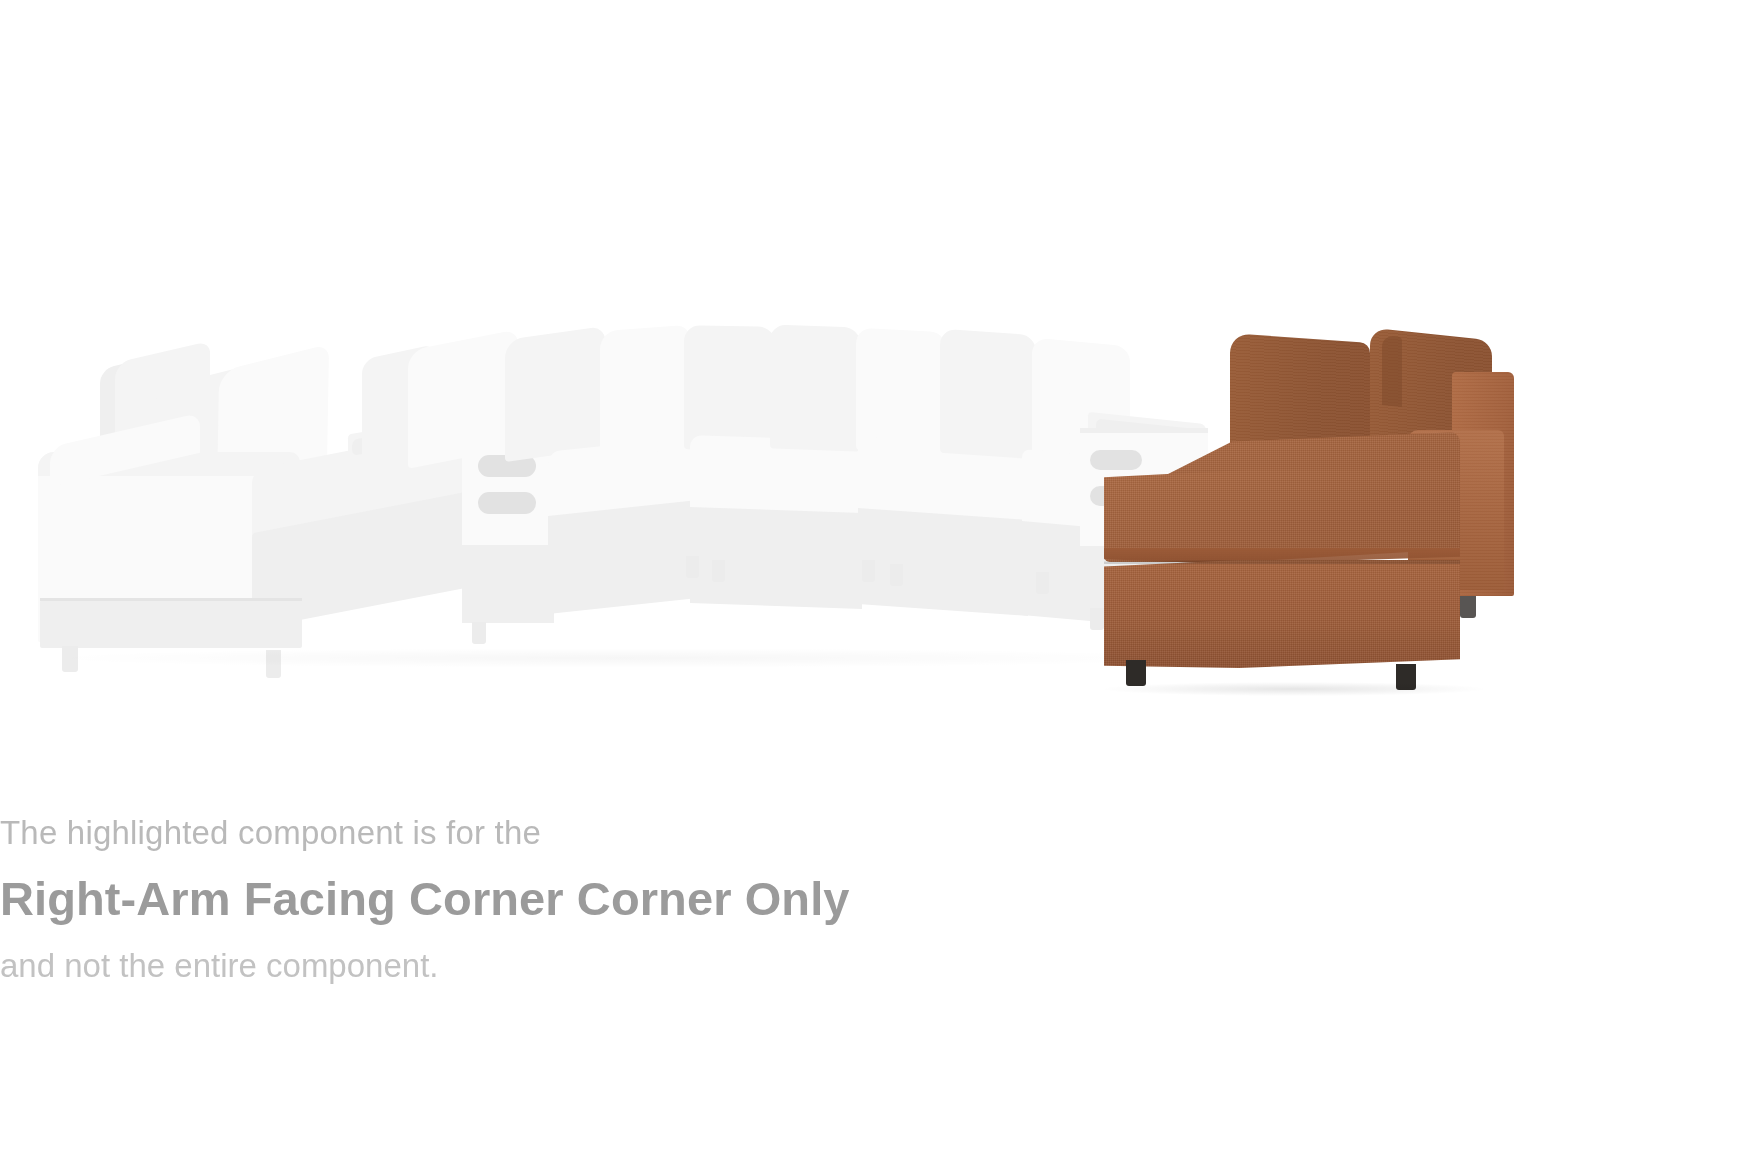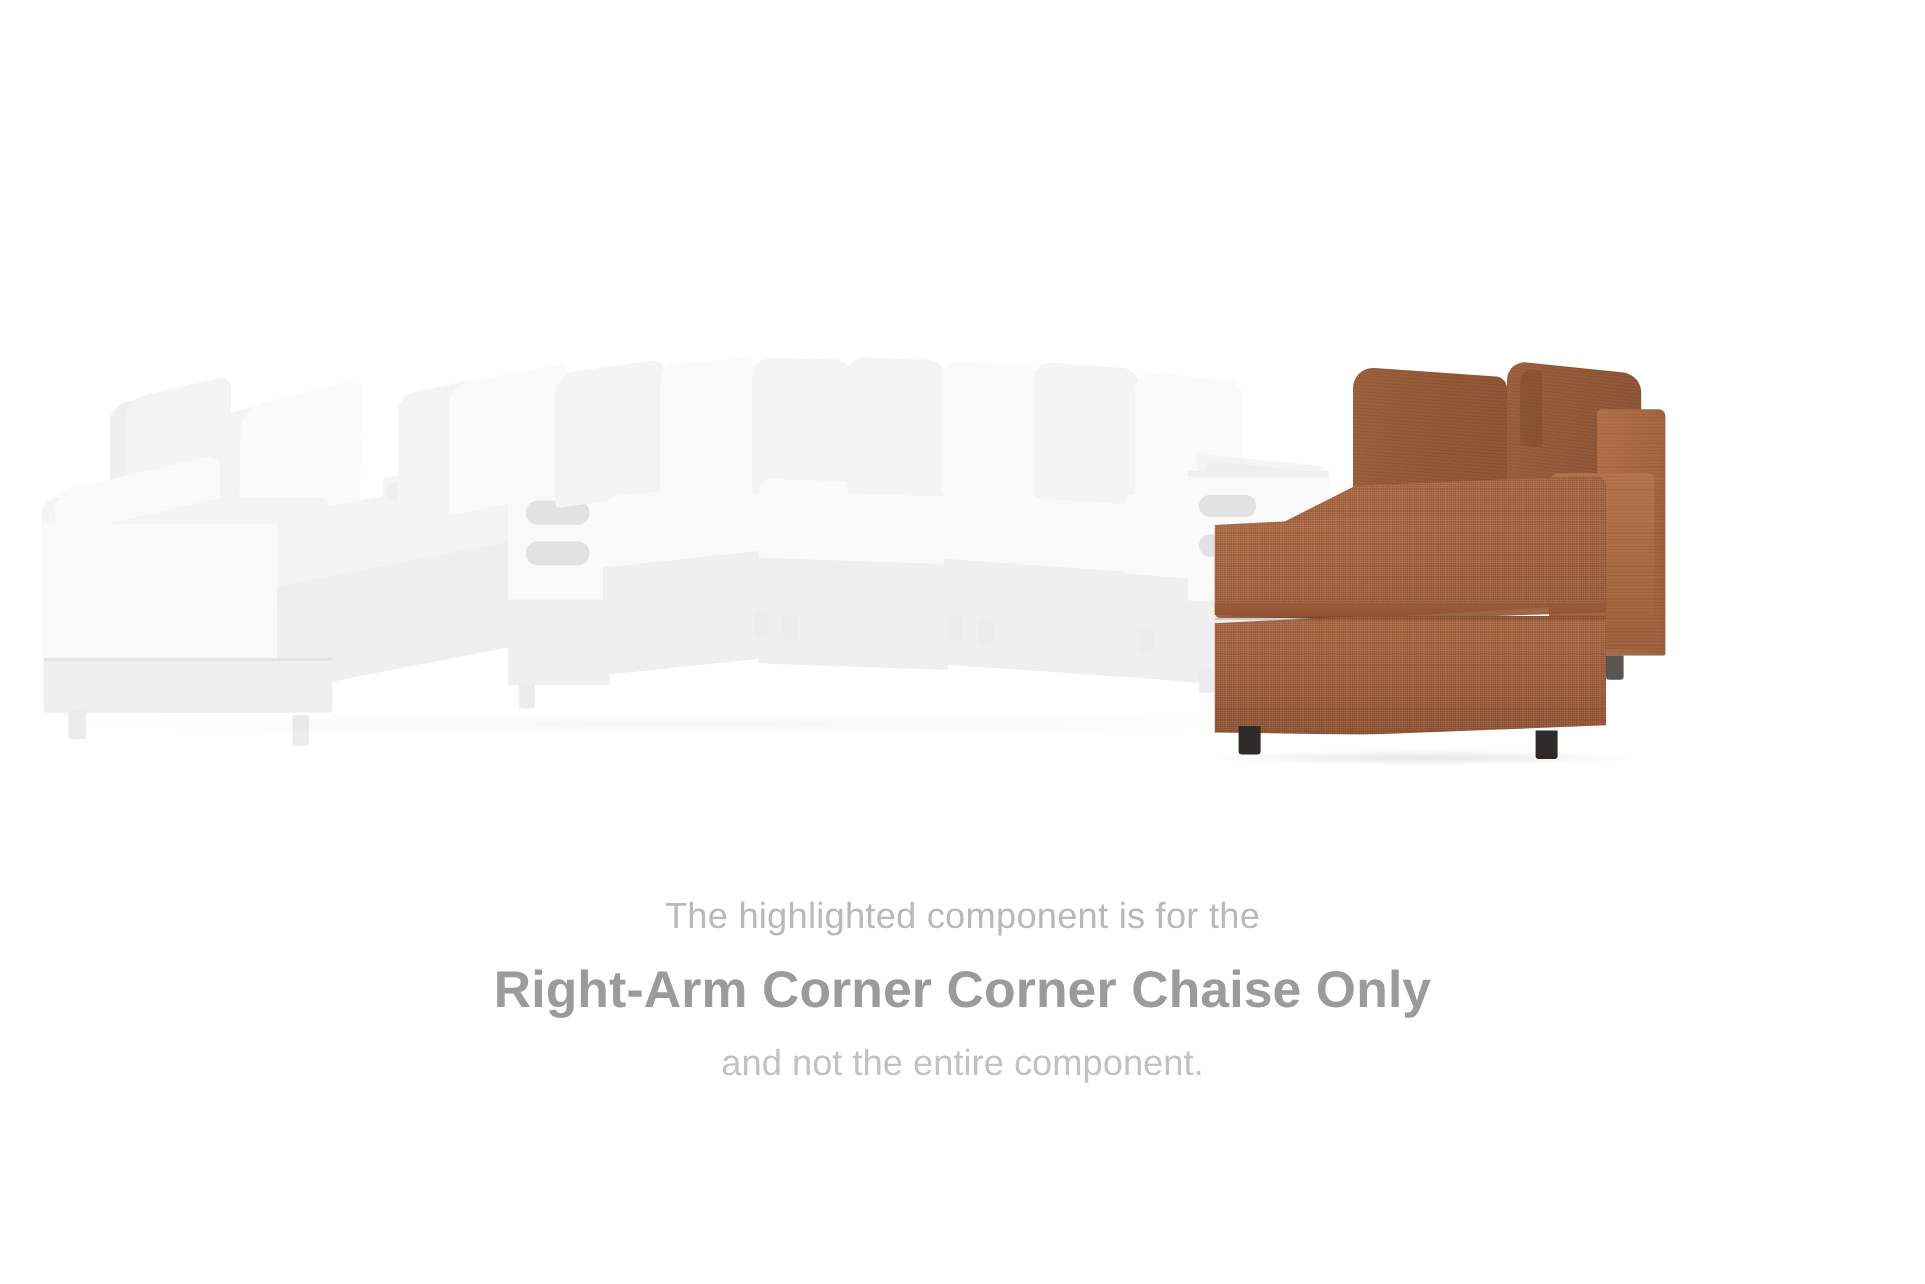--- a/index.html
+++ b/index.html
@@ -53,21 +53,20 @@
 
   .leg { position:absolute; background:#2e2b28; border-radius:0 0 3px 3px; }
   .gleg{ position:absolute; background:#ececec; border-radius:0 0 3px 3px; }
 
   
   .cup { position:absolute; background:#e2e2e2; border-radius:50%/50%; }
 
   
   #caption {
     position:absolute; left:0; top:812px; width:1750px;
-    text-align:center;
   }
   #caption-line1 {
     font-size:33px; color:#b9b9b9; letter-spacing:.2px;
     line-height:1.25; font-weight:400;
   }
   #caption-line2 {
     font-size:47px; color:#9b9b9b; font-weight:700;
     line-height:1.35; letter-spacing:.1px; margin-top:14px;
   }
   #caption-line3 {
@@ -193,17 +192,17 @@
       <div class="pc" style="left:1104px;top:682px;width:380px;height:14px;
            background:radial-gradient(ellipse at center, rgba(0,0,0,.10), rgba(0,0,0,0) 72%);"></div>
     </div>
 
     <div class="pc" style="left:30px;top:648px;width:1180px;height:20px;
          background:radial-gradient(ellipse at center, rgba(0,0,0,.035), rgba(0,0,0,0) 70%);"></div>
   </div>
 
   <div id="caption">
     <div id="caption-line1">The highlighted component is for the</div>
-    <div id="caption-line2">Right-Arm Corner Corner Chaise Only</div>
+    <div id="caption-line2">Right-Arm Facing Corner Corner Only</div>
     <div id="caption-line3">and not the entire component.</div>
   </div>
 
 </div>
 
 </body></html>

